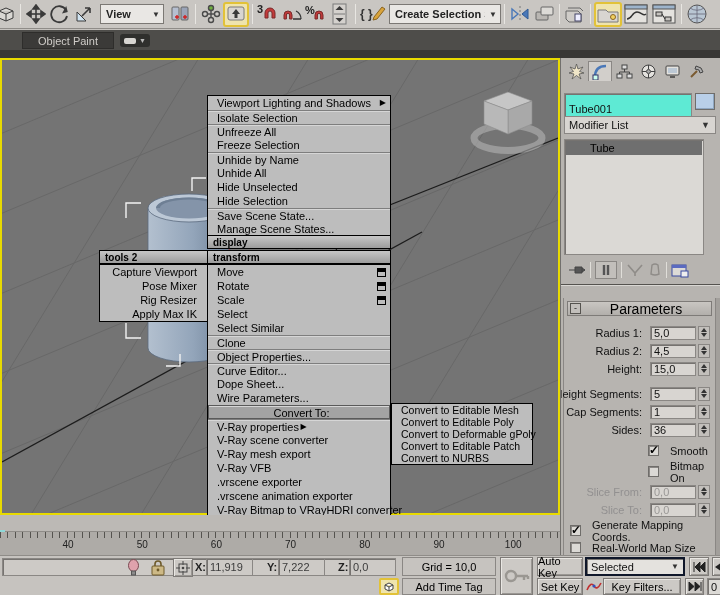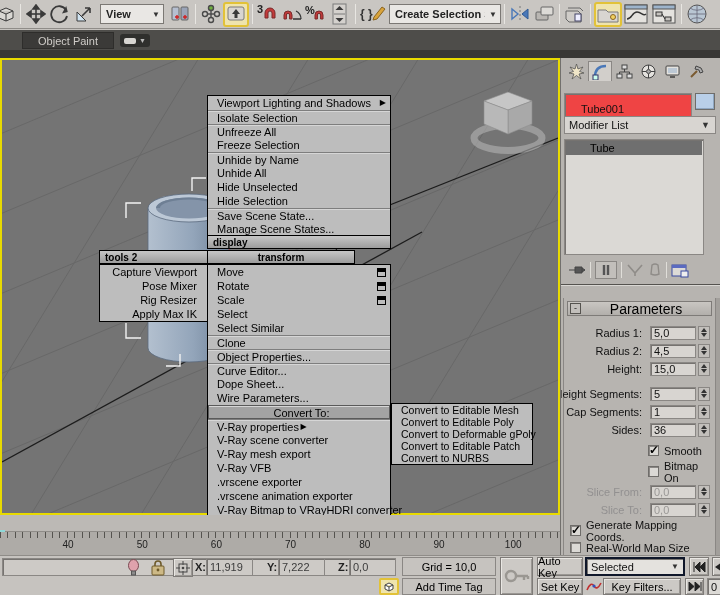--- a/index.html
+++ b/index.html
@@ -38,21 +38,21 @@
   .mi .setbox::before { content:""; position:absolute; left:0; top:0; width:100%; height:3px; background:#000; }
   .mi.hl { background:#a3a3a3; outline:1px solid #5a5a5a; outline-offset:-1px;flex-direction:column; }
   .menu.rightalign .mi { justify-content:flex-end; padding-right:10px; }
   .menu.small .mi { height:12px; font-size:10.5px; line-height:12px; }
 
   
   #panel { position:absolute; left:560px; top:58px; width:160px; height:497px; background:#b7b4b0; border-left:1px solid #72706d; overflow:hidden; }
   #cp-tabs { position:absolute; left:3px; top:3px; width:152px; height:20px; display:flex; }
   .cp-tab { width:24px; height:20px; display:flex; align-items:center; justify-content:center; }
   .cp-tab.active { background:#d2cfcb; border:1px solid #8a8784; border-bottom:none; }
-  .namefield { position:absolute; left:3px; top:35px; width:128px; height:31px; background:#ef4444; border:1px solid #8a8784; box-shadow:inset 1px 1px 0 #767370; display:flex; align-items:center; padding-left:16px; }
+  .namefield { position:absolute; left:3px; top:35px; width:128px; height:31px; background:#5eead4; border:1px solid #8a8784; box-shadow:inset 1px 1px 0 #767370; display:flex; align-items:center; padding-left:4px; }
   .colorswatch { position:absolute; left:134px; top:35px; width:20px; height:17px; background:#b9cfe8; border:1px solid #6f6d6a; box-shadow:inset -1px -1px 0 #8fa6c0; }
   .modlist { position:absolute; left:3px; top:58px; width:152px; height:18px; background:#d8d5d1; border:1px solid #8a8784; display:flex; align-items:center; padding-left:4px; }
   .modlist .car { margin-left:auto; padding-right:5px; font-size:9px; color:#333; }
   .stackbox { position:absolute; left:3px; top:81px; width:140px; height:116px; background:#dbd9d5; border:1px solid #8a8784; box-shadow:inset 1px 1px 0 #767370; }
   .stackrow { height:14px; background:#6f6f6f; color:#000; display:flex; align-items:center; padding-left:24px; margin:1px; }
   .stacktools { position:absolute; left:3px; top:201px; width:152px; height:22px; display:flex; align-items:center; gap:4px; }
   .st-ic { display:flex; align-items:center; justify-content:center; }
   .st-sep { width:1px; height:16px; background:#8f8c88; border-right:1px solid #e0ded9; }
   .panel-hr { position:absolute; left:0px; top:226px; width:160px; height:2px; background:#55534f; border-bottom:1px solid #d9d7d3; }
   .rollout { position:absolute; left:2px; top:240px; width:153px; height:257px; border-left:1px solid #8a8784; border-right:1px solid #e6e4e0; }
@@ -61,21 +61,21 @@
   .ro-head .t { flex:1; text-align:center; font-size:14px; color:#000; }
   .sprow { position:absolute; height:15px; display:flex; align-items:center; }
   .sprow .sl { position:absolute; right:72px; text-align:right; color:#111; white-space:nowrap; }
   .sprow .sf { position:absolute; left:86px; width:46px; height:14px; background:#d8d5d1; border:1px solid #8a8784; box-shadow:inset 1px 1px 0 #767370; display:flex; align-items:center; padding-left:3px; }
   .spinner { position:absolute; left:134px; width:12px; height:14px; background:#c2bfbb; border:1px solid #8a8784; display:flex; flex-direction:column; align-items:center; justify-content:center; gap:1px; }
   .spinner i { width:0; height:0; border-left:3px solid transparent; border-right:3px solid transparent; }
   .spinner i.up { border-bottom:4px solid #333; }
   .spinner i.dn { border-top:4px solid #333; }
   .sprow.dis .sl { color:#929090; }
   .sprow.dis .sf { color:#9a9896; }
-  .chkrow { position:absolute; height:13px; display:flex; align-items:center; gap:5px; }
+  .chkrow { position:absolute; height:13px; display:flex; align-items:center; gap:11px; }
   .cbox { width:11px; height:11px; background:#dbd9d5; border:1px solid #6f6d6a; box-shadow:inset 1px 1px 0 #8a8784; position:relative; flex:none; }
   .cbox.on::after { content:"✓"; position:absolute; left:0px; top:-3px; font-size:12px; font-weight:bold; color:#000; }
   .panel-scroll { position:absolute; right:0; top:240px; width:5px; height:257px; background:#a29f9b; border-left:1px solid #8a8784; }
 
   
   #timeline { position:absolute; left:0; top:515px; width:560px; height:40px; background:#b4b1ad; }
   #trackstrip { position:absolute; left:0; top:0; width:560px; height:17px; background:#bcb9b5; border-bottom:1px solid #8f8c88; }
   #trackstrip .cyan { position:absolute; left:0; top:15px; width:5px; height:10px; background:#8fd8d8; }
   #ruler { position:absolute; left:0; top:17px; width:560px; height:23px; background:#aeaba7;
     background-image:repeating-linear-gradient(90deg, #55534f 0 1px, transparent 1px 7.43px);
@@ -360,21 +360,21 @@
       <span>Pose Mixer</span>
     </div>
   <div class="mi">
       <span>Rig Resizer</span>
     </div>
   <div class="mi">
       <span>Apply Max IK</span>
     </div>
 </div>
 
-<div class="qtitle" style="left:207px; top:250px; width:148px; justify-content:center;">
+<div class="qtitle" style="left:207px; top:250px; width:184px; justify-content:flex-start;">
     <span>transform</span>
   </div>
 <div class="menu" style="left:207px; top:264px; width:184px;">
   <div class="mi">
       <span class="lbl">Move</span>
       <span class="setbox"></span>
     </div>
   <div class="mi">
       <span class="lbl">Rotate</span>
       <span class="setbox"></span>

